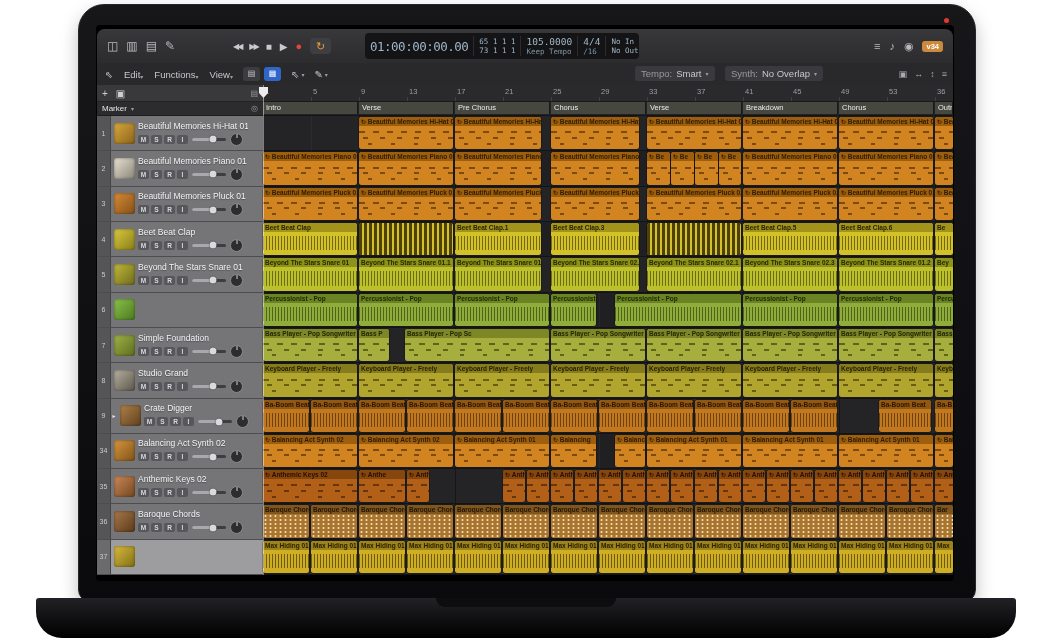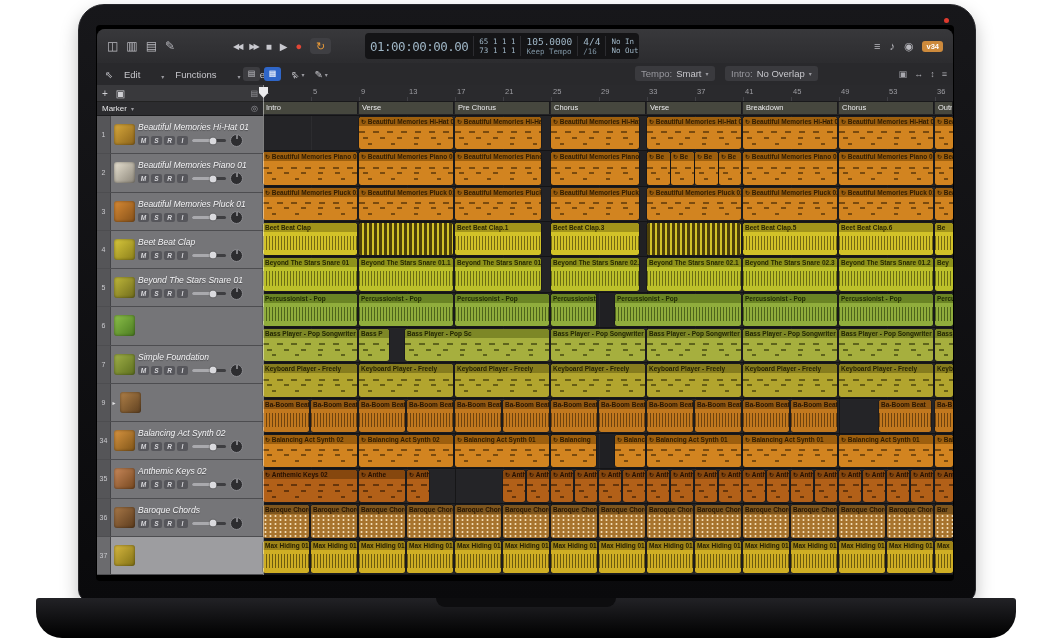--- a/index.html
+++ b/index.html
@@ -32,21 +32,21 @@
   .lcd-md{font-size:9.5px;line-height:11px;}
   .lcd-dim{color:#7e93a2;}
   .lcd-meter{width:26px;}
   .lcd-meter i{display:block;height:2px;background:#5d6d78;margin:2px 0;border-radius:1px;}
   .lcd-chev{border:none;color:#6b6b70;font-size:8px;padding:0 4px;}
   .tb1-right{position:absolute;right:10px;top:0;height:34px;display:flex;align-items:center;gap:9px;color:#b9b9bf;font-size:11px;}
   .badge{background:#cd8a3c;color:#fff;font-size:7.5px;font-weight:bold;border-radius:3px;padding:1px 4px;font-family:"Liberation Sans",sans-serif;}
   
   .tb2{position:absolute;left:0;top:34px;width:100%;height:22px;background:#29292c;border-bottom:1px solid #18181a;font-size:9.5px;color:#c6c6cb;}
   .t2left{position:absolute;left:8px;height:22px;display:flex;align-items:center;gap:11px;}
-  .t2menu{display:flex;gap:21px;align-items:flex-end;}
+  .t2menu{display:flex;gap:0;align-items:flex-end;}
   .t2chev{font-size:6px;color:#9a9aa0;}
   .t2mid{position:absolute;left:146px;height:22px;display:flex;align-items:center;gap:4px;}
   .t2btn{width:17px;height:14px;border-radius:3px;background:#3c3c40;color:#cfcfd4;font-size:8px;text-align:center;line-height:14px;}
   .t2btn.on{background:#2f66c8;color:#fff;}
   .t2tool{display:flex;gap:2px;align-items:center;margin-left:6px;font-size:10px;}
   .drop{position:absolute;height:15px;top:3px;background:#3a3a3e;border-radius:3px;display:flex;align-items:center;gap:4px;padding:0 6px;}
   .drop .lab{color:#98989e;}
   .snap{left:538px;}
   .drag{left:628px;}
   .t2right{position:absolute;right:6px;height:22px;display:flex;align-items:center;gap:7px;font-size:9px;color:#a9a9af;}
@@ -56,21 +56,21 @@
   .panel-top .right{margin-left:auto;font-size:8px;color:#9a9aa0;}
   .panel-marker{height:13px;background:#2c2c2f;border-bottom:1px solid #1b1b1d;display:flex;align-items:center;gap:4px;padding:0 5px;color:#e6e6e8;font-size:8px;}
   .panel-marker .right{margin-left:auto;color:#9a9aa0;font-size:8px;}
   .track-list{flex:1;display:flex;flex-direction:column;}
   .track{flex:1;display:flex;align-items:center;border-bottom:1px solid #4d4d50;background:#757578;min-height:0;position:relative;}
   .track.sel{background:#9d9da0;}
   .tnum{width:13px;align-self:stretch;background:#555558;color:#cacace;font-size:7px;display:flex;align-items:center;justify-content:center;border-right:1px solid #434346;flex:none;}
   .track.sel .tnum{background:#6b6b6e;}
   .tdisc{font-size:6px;color:#e2e2e4;width:6px;flex:none;text-align:center;}
   .ticon{width:21px;height:21px;border-radius:3px;margin:0 3px;flex:none;box-shadow:inset 0 0 3px rgba(0,0,0,.45);}
-  .tmain{flex:1;min-width:0;padding-right:15px;font-style:italic;}
+  .tmain{flex:1;min-width:0;padding-right:15px;}
   .tname{font-size:8.5px;color:#f4f4f6;white-space:nowrap;overflow:hidden;text-shadow:0 1px 1px rgba(0,0,0,.35);}
   .tctrl{display:flex;align-items:center;gap:2px;margin-top:2px;}
   .tbtn{width:11px;height:9px;background:#56565b;border-radius:2px;color:#d8d8dc;font-size:6.5px;line-height:9px;text-align:center;font-weight:bold;flex:none;}
   .rbtn.armed{background:#d84a34;color:#fff;}
   .tslider{width:34px;height:3px;background:#3e3e41;border-radius:2px;position:relative;margin-left:2px;flex:none;}
   .tfill{position:absolute;left:0;top:0;height:100%;width:62%;background:#a9a9ad;border-radius:2px;}
   .tknobdot{position:absolute;left:62%;top:50%;width:7px;height:7px;background:#dadade;border-radius:50%;transform:translate(-50%,-50%);box-shadow:0 0 1px #000;}
   .tpan{width:11px;height:11px;border-radius:50%;background:#2d2d30;border:1.5px solid #8b8b8f;position:relative;margin-left:2px;flex:none;}
   .tpan::after{content:"";position:absolute;left:50%;top:0;width:1px;height:4px;background:#d2d2d6;transform:translateX(-50%);}
   
@@ -186,21 +186,21 @@
                 <span>✎</span>
                 <span class="t2chev">▾</span>
               </span>
           </div>
           <div class="drop snap">
             <span class="lab">Tempo:</span>
             <span>Smart</span>
             <span class="t2chev">▾</span>
           </div>
           <div class="drop drag">
-            <span class="lab">Intro:</span>
+            <span class="lab">Synth:</span>
             <span>No Overlap</span>
             <span class="t2chev">▾</span>
           </div>
           <div class="t2right">
             <span>▣</span>
             <span>↔</span>
             <span>↕</span>
             <span>≡</span>
           </div>
         </div>
@@ -323,23 +323,55 @@
                     <span class="tbtn">I</span>
                     <span class="tslider">
                       <i class="tfill"></i>
                       <i class="tknobdot"></i>
                     </span>
                     <span class="tpan"></span>
                   </div>
                 </div>
               </div>
               <div class="track">
+                <div class="tnum">8</div>
+                <div class="ticon" style="background:linear-gradient(135deg,#b8b0a0,#5a564c)"></div>
+                <div class="tmain">
+                  <div class="tname">Studio Grand</div>
+                  <div class="tctrl">
+                    <span class="tbtn">M</span>
+                    <span class="tbtn">S</span>
+                    <span class="tbtn rbtn">R</span>
+                    <span class="tbtn">I</span>
+                    <span class="tslider">
+                      <i class="tfill"></i>
+                      <i class="tknobdot"></i>
+                    </span>
+                    <span class="tpan"></span>
+                  </div>
+                </div>
+              </div>
+              <div class="track">
                 <div class="tnum">9</div>
                 <div class="tdisc">▸</div>
                 <div class="ticon" style="background:linear-gradient(135deg,#b08048,#5e4020)"></div>
+                <div class="tmain">
+                  <div class="tname">Crate Digger</div>
+                  <div class="tctrl">
+                    <span class="tbtn">M</span>
+                    <span class="tbtn">S</span>
+                    <span class="tbtn rbtn">R</span>
+                    <span class="tbtn">I</span>
+                    <span class="tslider">
+                      <i class="tfill"></i>
+                      <i class="tknobdot"></i>
+                    </span>
+                    <span class="tpan"></span>
+                  </div>
+                </div>
               </div>
               <div class="track">
                 <div class="tnum">34</div>
                 <div class="ticon" style="background:linear-gradient(135deg,#d89440,#7e5418)"></div>
                 <div class="tmain">
                   <div class="tname">Balancing Act Synth 02</div>
                   <div class="tctrl">
                     <span class="tbtn">M</span>
                     <span class="tbtn">S</span>
                     <span class="tbtn rbtn">R</span>

